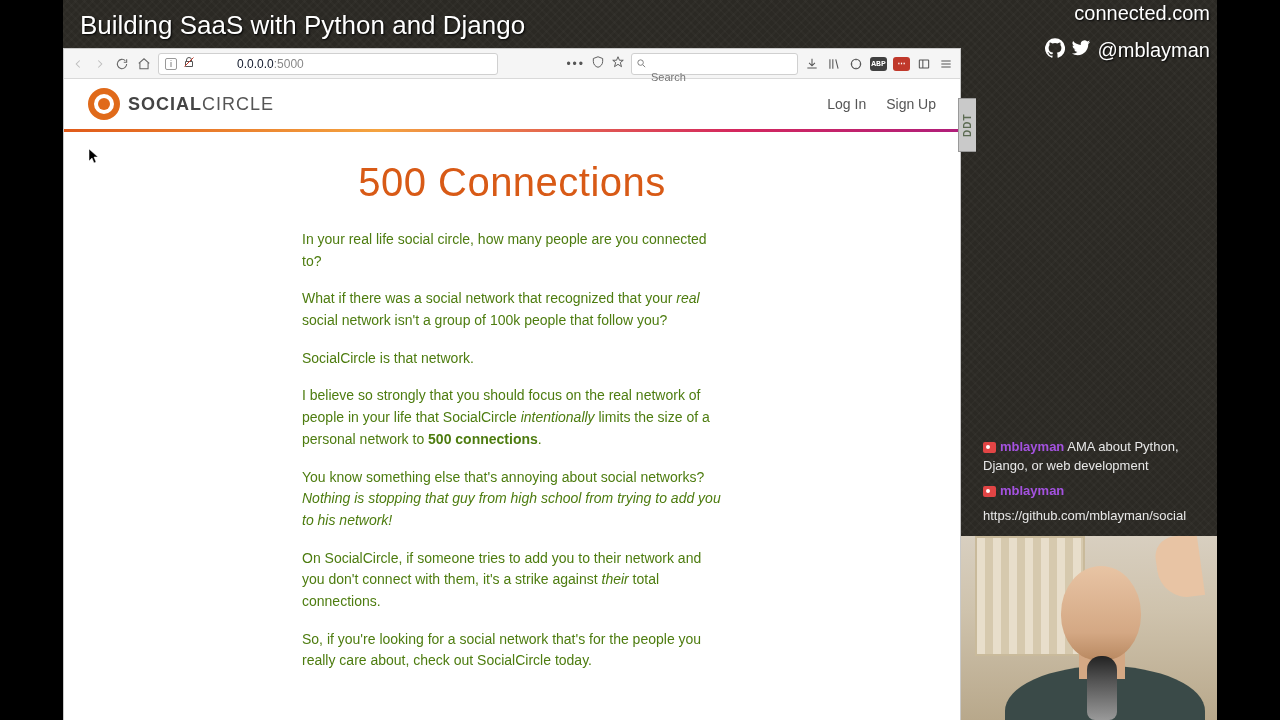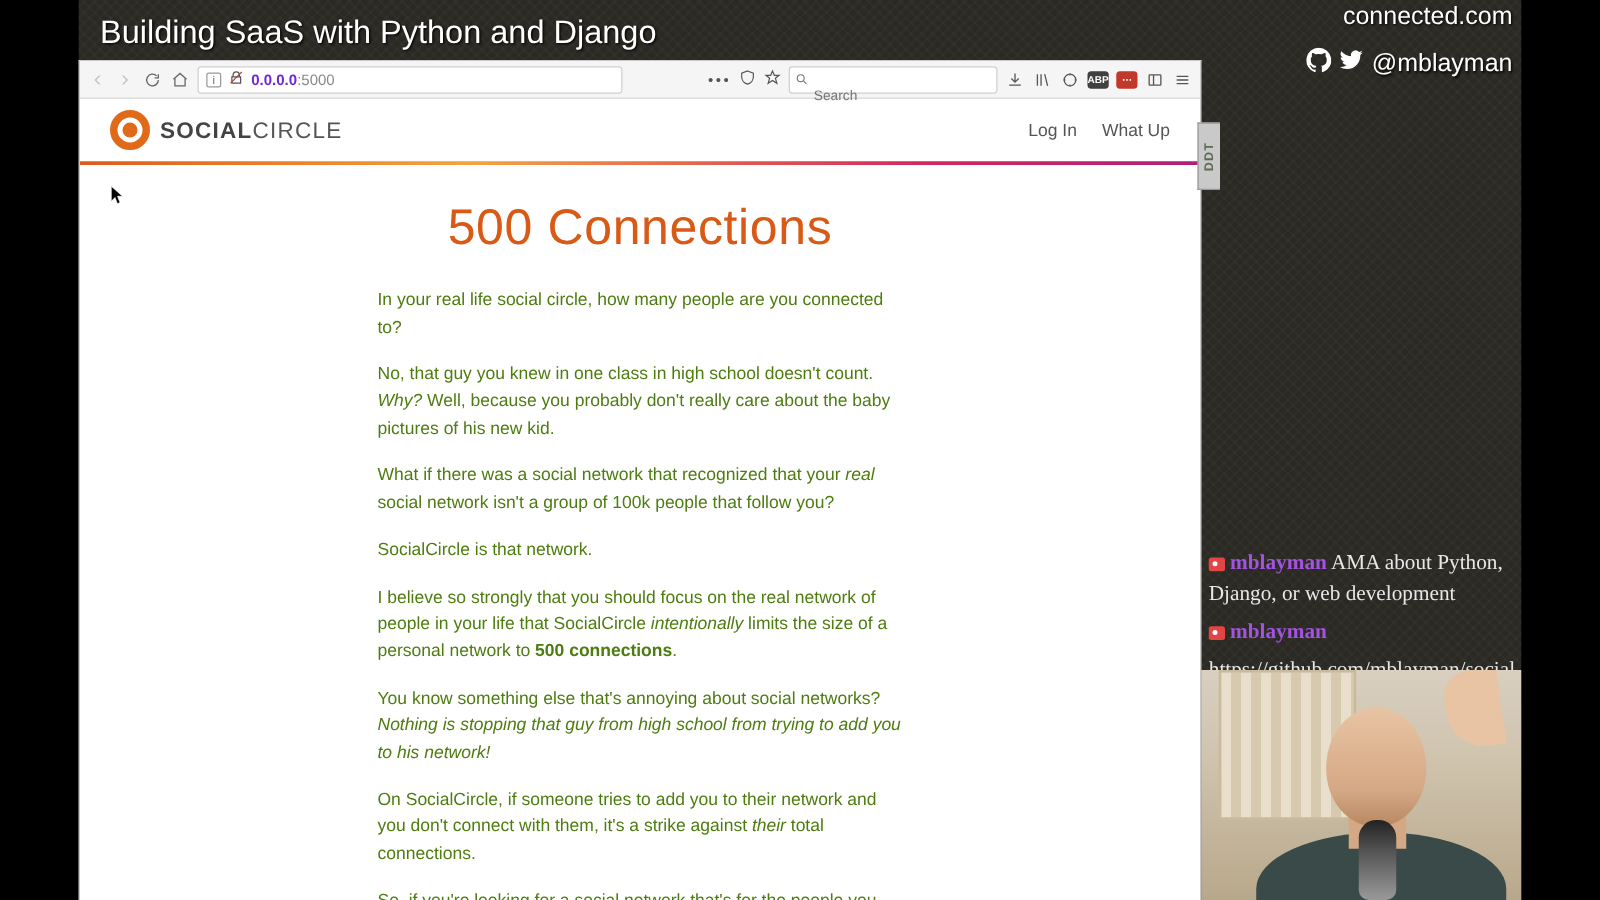--- a/index.html
+++ b/index.html
@@ -22,31 +22,31 @@
   .browser { position:absolute; left:63px; top:48px; width:898px; height:672px; background:#fff; border:1px solid #c9c9c9; border-bottom:none; }
 
   
   .addr { height:30px; background:#f5f5f5; border-bottom:1px solid #d9d9d9; display:flex; align-items:center; gap:6px; padding:0 6px; font-size:12px; color:#333; }
   .nav-btn { width:16px; height:16px; display:flex; align-items:center; justify-content:center; color:#666; cursor:pointer; }
   .nav-btn.dis { color:#bdbdbd; }
   .nav-btn svg { width:14px; height:14px; stroke:currentColor; fill:none; stroke-width:1.8; }
   .url { flex:0 0 340px; height:22px; border:1px solid #d0d0d0; border-radius:3px; background:#fff; display:flex; align-items:center; padding:0 6px; gap:6px; }
   .url .lock { color:#c0392b; }
   .url input { border:none; outline:none; font-size:12px; flex:1; color:#555; background:transparent; }
-  .url .host { color:#6d28d9; font-weight:700; }
+  .url .host { color:#0f172a; font-weight:400;margin-left:36px; }
   .spacer { flex:1; }
   .dots { letter-spacing:2px; color:#555; }
   .shield svg, .star svg { width:14px; height:14px; fill:none; stroke:#555; stroke-width:1.6; }
   .search { flex:0 0 125px; height:22px; border:1px solid #d0d0d0; border-radius:3px; background:#fff; display:flex; align-items:center; padding:0 4px; gap:4px; }
   .search svg { width:11px; height:11px; stroke:#777; fill:none; stroke-width:2; }
   .search input { border:none; outline:none; font-size:11px; flex:1; color:#888; background:transparent;margin-top:26px; }
   .tb-ico { width:16px; height:16px; display:flex; align-items:center; justify-content:center; color:#555; }
   .tb-ico svg { width:14px; height:14px; stroke:currentColor; fill:none; stroke-width:1.8; }
   .pill { width:17px; height:14px; border-radius:3px; font-size:8px; font-weight:700; color:#fff; display:flex; align-items:center; justify-content:center; }
-  .pill.red { background:#404040; }
+  .pill.red { background:#404040;font-family:Liberation Mono, monospace; }
   .pill.red2 { background:#c0392b; }
 
   
   .page { position:relative; height:calc(100% - 30px); overflow:hidden; }
   .site-header { height:50px; display:flex; align-items:center; padding:0 24px; }
   .logo { display:flex; align-items:center; gap:8px;justify-content:flex-end; }
   .logo-ring { width:32px; height:32px; border-radius:50%; border:6px solid #e06a1a; position:relative; }
   .logo-ring::after { content:""; position:absolute; inset:4px; border-radius:50%; background:#e06a1a; }
   .logo-text { font-size:18px; letter-spacing:1px; color:#555; }
   .logo-text b { font-weight:700; color:#444; }
@@ -60,21 +60,21 @@
   .content em { font-style:italic; }
   .content strong { font-weight:700; }
 
   .ddt-tab { position:absolute; left:958px; top:98px; width:18px; height:54px; background:#c9c9c9; border:1px solid #999; border-left:none; display:flex; align-items:center; justify-content:center; writing-mode:vertical-rl; transform:rotate(180deg); font-size:10px; font-weight:700; color:#5c6b52; letter-spacing:1px; }
 
   .cursor { position:absolute; left:89px; top:149px; width:10px; height:15px; }
   .cursor svg { width:10px; height:15px; }
 
   
   .right-col { position:absolute; left:961px; top:48px; width:256px; height:672px; }
-  .chat { position:absolute; left:0; top:390px; right:0; color:#e8e8e8; font-size:17px; line-height:1.45; padding:0 6px;font-family:Liberation Serif, serif; }
+  .chat { position:absolute; left:16px; top:390px; right:0; color:#e8e8e8; font-size:13px; line-height:1.45; padding:0 6px; }
   .chat .msg { margin-bottom:6px; }
   .chat .cam { display:inline-block; width:13px; height:11px; background:#e24545; border-radius:2px; position:relative; vertical-align:middle; margin-right:4px; }
   .chat .cam::after { content:""; position:absolute; left:3px; top:3px; width:4px; height:4px; background:#fff; border-radius:50%; }
   .chat .user { color:#a452e0; font-weight:600; }
   .chat a { color:#e8e8e8; text-decoration:none; }
 
   .webcam { position:absolute; left:0; top:488px; width:256px; height:184px; background:linear-gradient(180deg,#d8cfc0 0%, #cfc3ad 40%, #b8a88b 100%); overflow:hidden; }
   .webcam .curtain { position:absolute; top:0; left:14px; width:110px; height:120px; background:repeating-linear-gradient(90deg,#e8decb 0 8px,#d6c9ae 8px 16px); border:2px solid #c9ba9b; }
   .webcam .head { position:absolute; left:100px; top:30px; width:80px; height:95px; border-radius:50% 50% 48% 48%; background:linear-gradient(180deg,#e8c4a4 0%,#d4a884 70%,#b88860 100%); }
   .webcam .neck { position:absolute; left:118px; top:115px; width:46px; height:28px; background:#d4a884; }
@@ -181,29 +181,28 @@
   </div>
 
   <div class="page">
     <div class="site-header">
       <div class="logo">
         <div class="logo-ring"></div>
         <span class="logo-text"><b>SOCIAL</b><span>CIRCLE</span></span>
       </div>
       <div class="nav-right">
         <span>Log In</span>
-        <span>What Up</span>
+        <span>Sign Up</span>
       </div>
     </div>
     <div class="grad-divider"></div>
 
     <div class="content">
       <h1 class="headline">500 Connections</h1>
       <p>In your real life social circle, how many people are you connected to?</p>
-      <p><span>No, that guy you knew in one class in high school doesn't count. </span><em>Why?</em><span> Well, because you probably don't really care about the baby pictures of his new kid.</span></p>
       <p><span>What if there was a social network that recognized that your </span><em>real</em><span> social network isn't a group of 100k people that follow you?</span></p>
       <p>SocialCircle is that network.</p>
       <p><span>I believe so strongly that you should focus on the real network of people in your life that SocialCircle </span><em>intentionally</em><span> limits the size of a personal network to </span><strong>500 connections</strong><span>.</span></p>
       <p><span>You know something else that's annoying about social networks? </span><em>Nothing is stopping that guy from high school from trying to add you to his network!</em></p>
       <p><span>On SocialCircle, if someone tries to add you to their network and you don't connect with them, it's a strike against </span><em>their</em><span> total connections.</span></p>
       <p>So, if you're looking for a social network that's for the people you really care about, check out SocialCircle today.</p>
 
     </div>
   </div>
 </div>

